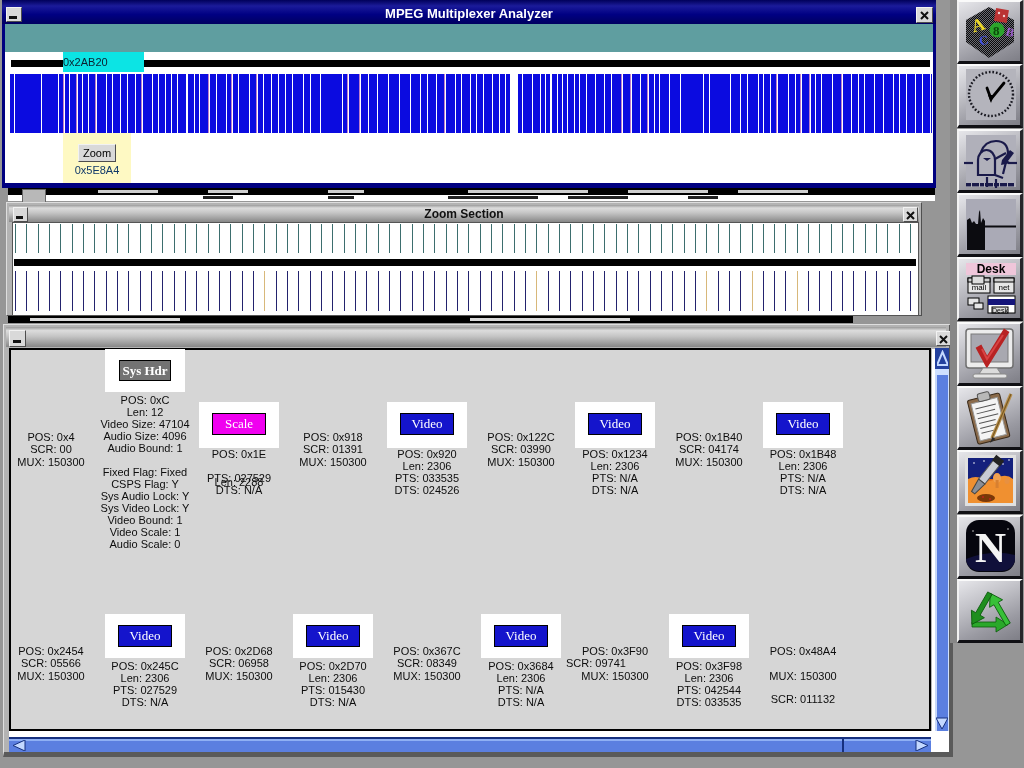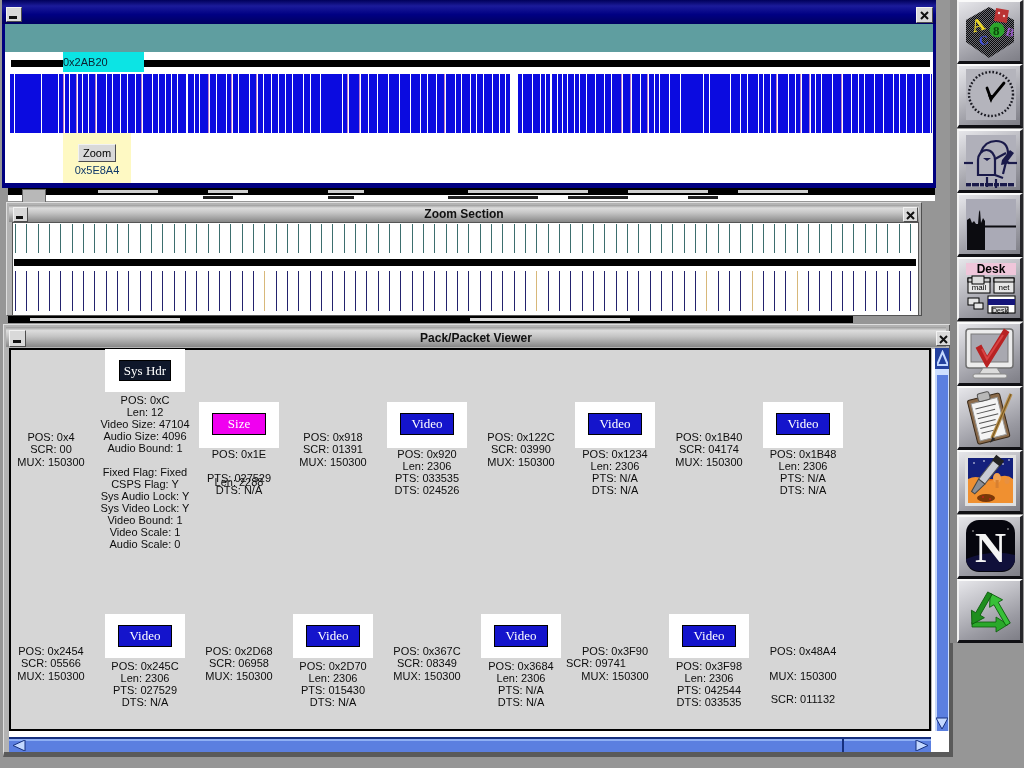--- a/index.html
+++ b/index.html
@@ -13,20 +13,22 @@
            border-right:1px solid #4d4d4d; border-bottom:1px solid #4d4d4d; }
   .graytb { background:linear-gradient(180deg,#9a9a9a 0%,#dcdcdc 18%,#c6c6c6 45%,#a8a8a8 72%,#878787 100%); }
 </style>
 </head>
 <body>
 
 <div class="abs" style="left:2px;top:0;width:934px;height:188px;background:#000080;">
 
   <div class="abs" style="left:0;top:0;width:934px;height:24px;
        background:linear-gradient(180deg,#00005a 0%,#1b1b9a 25%,#000083 60%,#000060 100%);"></div>
+  <div class="abs" style="left:0;top:6px;width:934px;text-align:center;color:#fff;
+       font-size:13px;font-weight:bold;">MPEG Multiplexer Analyzer</div>
 
   <div class="btn3d" style="left:4px;top:7px;width:14px;height:13px;">
     <div class="abs" style="left:2px;top:8px;width:8px;height:3px;background:#111;"></div>
   </div>
 
   <div class="btn3d" style="left:914px;top:7px;width:15px;height:14px;">
       <svg width="9" height="9" style="display:block;margin:2.5px auto 0;" xmlns="http://www.w3.org/2000/svg">
         <path d="M1,1 L8,8 M8,1 L1,8" stroke="#111" stroke-width="2"></path>
       </svg>
     </div>
@@ -378,22 +380,20 @@
 
 <div class="abs" style="left:8px;top:316px;width:845px;height:7px;background:#000;overflow:hidden;">
   <div class="abs" style="left:22px;top:2px;width:150px;height:3px;background:#d8d8d8;"></div>
   <div class="abs" style="left:462px;top:2px;width:160px;height:3px;background:#d8d8d8;"></div>
 </div>
 
 <div class="abs" style="left:3px;top:324px;width:950px;height:433px;background:#b3b3b3;
      border-top:1px solid #dedede;border-left:1px solid #dedede;
      border-right:4px solid #5a5a5a;border-bottom:5px solid #5a5a5a;box-sizing:border-box;">
   <div class="abs graytb" style="left:2px;top:2px;width:940px;height:20px;"></div>
-  <div class="abs" style="left:0;top:6px;width:944px;text-align:center;font-size:12px;
-       font-weight:bold;color:#111;">Pack/Packet Viewer</div>
   <div class="btn3d" style="left:5px;top:5px;width:15px;height:15px;">
     <div class="abs" style="left:3px;top:9px;width:8px;height:3px;background:#111;"></div>
   </div>
   <div class="btn3d" style="left:932px;top:6px;width:13px;height:13px;">
       <svg width="9" height="9" style="display:block;margin:2.5px auto 0;" xmlns="http://www.w3.org/2000/svg">
         <path d="M1,1 L8,8 M8,1 L1,8" stroke="#111" stroke-width="2"></path>
       </svg>
     </div>
 </div>
 
@@ -404,35 +404,35 @@
 <div class="t" style="left:273px;top:431.0px;">POS: 0x918</div>
 <div class="t" style="left:273px;top:443.3px;">SCR: 01391</div>
 <div class="t" style="left:273px;top:455.6px;">MUX: 150300</div>
 <div class="t" style="left:461px;top:431.0px;">POS: 0x122C</div>
 <div class="t" style="left:461px;top:443.3px;">SCR: 03990</div>
 <div class="t" style="left:461px;top:455.6px;">MUX: 150300</div>
 <div class="t" style="left:649px;top:431.0px;">POS: 0x1B40</div>
 <div class="t" style="left:649px;top:443.3px;">SCR: 04174</div>
 <div class="t" style="left:649px;top:455.6px;">MUX: 150300</div>
 <div style="position:absolute;left:105.0px;top:349px;width:80px;height:43px;background:#fff;"></div>
-<div style="position:absolute;left:119.0px;top:360px;width:52px;height:21px;background:#0f172a;border:1px solid #000;box-sizing:border-box;color:#fff;font-family:'Liberation Serif',serif;font-size:13px;text-align:center;line-height:20px;">Sys Hdr</div>
+<div style="position:absolute;left:119.0px;top:360px;width:52px;height:21px;background:#737373;border:1px solid #000;box-sizing:border-box;color:#fff;font-family:'Liberation Serif',serif;font-size:13px;text-align:center;line-height:20px;font-weight:bold;">Sys Hdr</div>
 <div class="t" style="left:85px;top:394.0px;">POS: 0xC</div>
 <div class="t" style="left:85px;top:406.0px;">Len: 12</div>
 <div class="t" style="left:85px;top:418.0px;">Video Size: 47104</div>
 <div class="t" style="left:85px;top:430.0px;">Audio Size: 4096</div>
 <div class="t" style="left:85px;top:442.0px;">Audio Bound: 1</div>
 <div class="t" style="left:85px;top:466.0px;">Fixed Flag: Fixed</div>
 <div class="t" style="left:85px;top:478.0px;">CSPS Flag: Y</div>
 <div class="t" style="left:85px;top:490.0px;">Sys Audio Lock: Y</div>
 <div class="t" style="left:85px;top:502.0px;">Sys Video Lock: Y</div>
 <div class="t" style="left:85px;top:514.0px;">Video Bound: 1</div>
 <div class="t" style="left:85px;top:526.0px;">Video Scale: 1</div>
 <div class="t" style="left:85px;top:538.0px;">Audio Scale: 0</div>
 <div style="position:absolute;left:199.0px;top:402px;width:80px;height:46px;background:#fff;"></div>
-<div style="position:absolute;left:212.0px;top:413px;width:54px;height:22px;background:#f000f0;border:1px solid #000;box-sizing:border-box;color:#fff;font-family:'Liberation Serif',serif;font-size:13px;text-align:center;line-height:20px;">Size</div>
+<div style="position:absolute;left:212.0px;top:413px;width:54px;height:22px;background:#f000f0;border:1px solid #000;box-sizing:border-box;color:#fff;font-family:'Liberation Serif',serif;font-size:13px;text-align:center;line-height:20px;">Scale</div>
 <div class="t" style="left:179px;top:448.0px;">POS: 0x1E</div>
 <div class="t" style="left:179px;top:460.0px;margin-top:16px;">Len: 2288</div>
 <div class="t" style="left:179px;top:472.0px;">PTS: 027529</div>
 <div class="t" style="left:179px;top:484.0px;">DTS: N/A</div>
 <div style="position:absolute;left:387.0px;top:402px;width:80px;height:46px;background:#fff;"></div>
 <div style="position:absolute;left:400.0px;top:413px;width:54px;height:22px;background:#1414cc;border:1px solid #000;box-sizing:border-box;color:#fff;font-family:'Liberation Serif',serif;font-size:13px;text-align:center;line-height:20px;">Video</div>
 <div class="t" style="left:367px;top:448.0px;">POS: 0x920</div>
 <div class="t" style="left:367px;top:460.0px;">Len: 2306</div>
 <div class="t" style="left:367px;top:472.0px;">PTS: 033535</div>
 <div class="t" style="left:367px;top:484.0px;">DTS: 024526</div>

